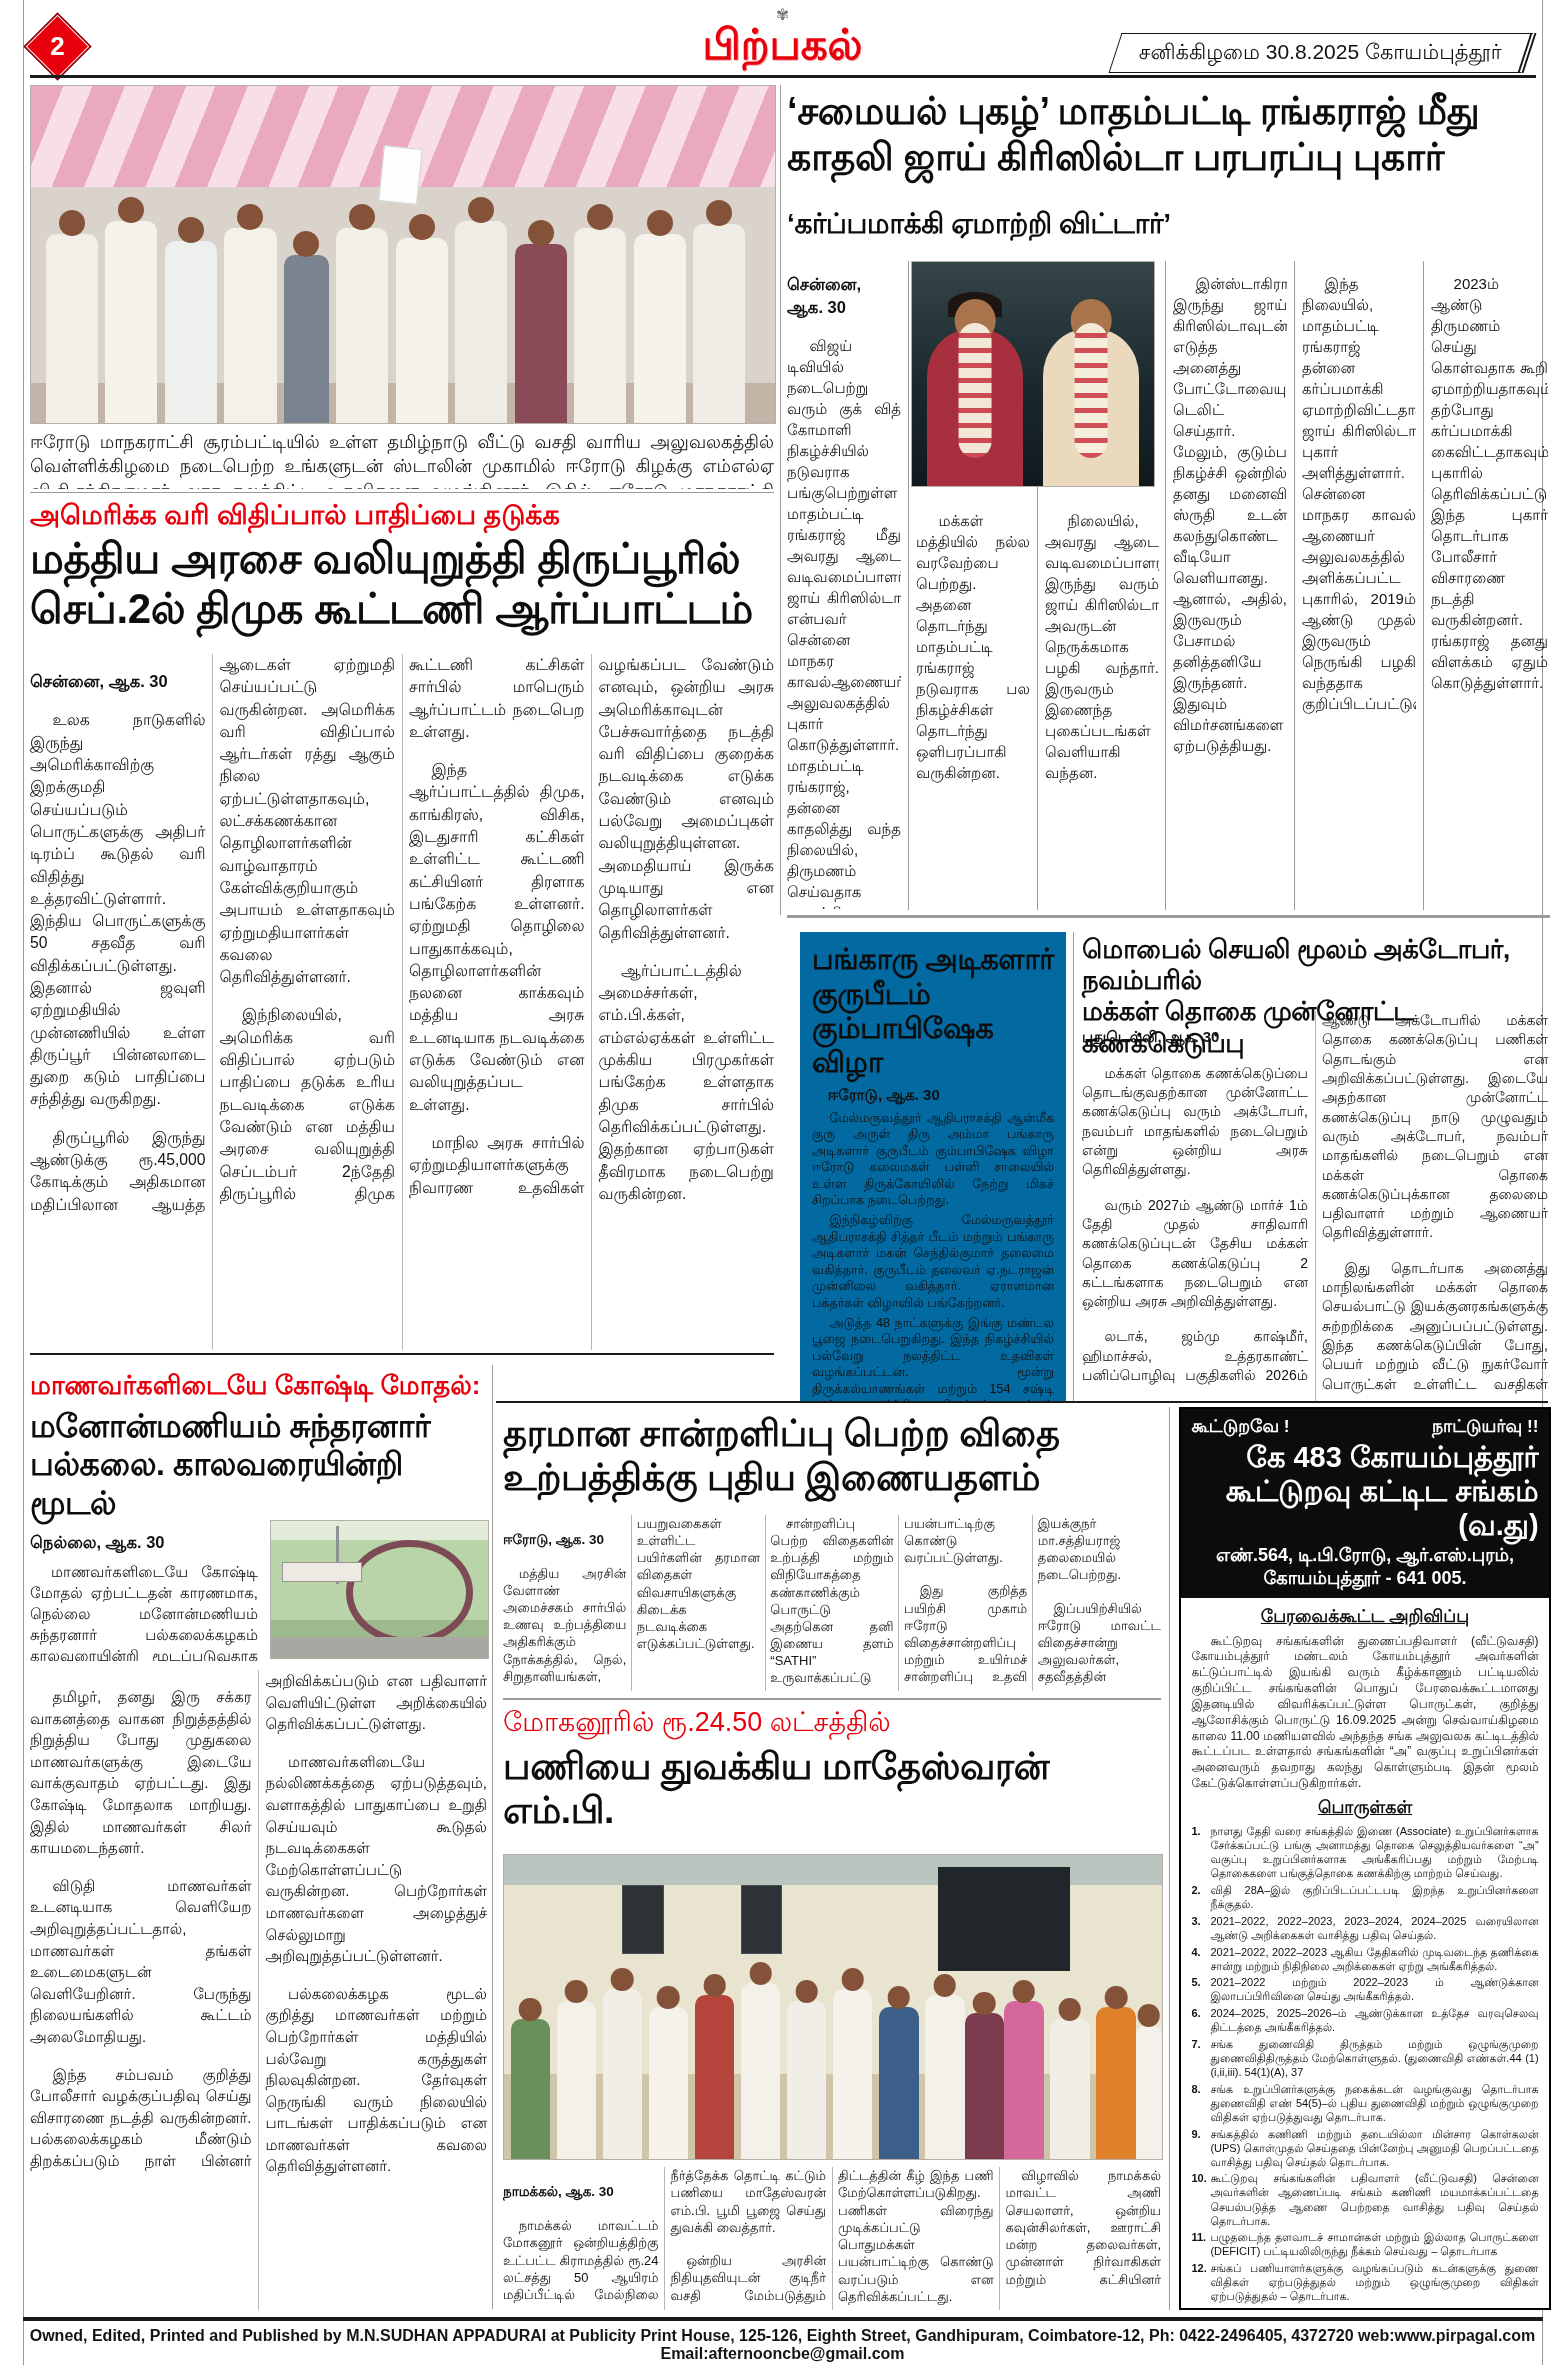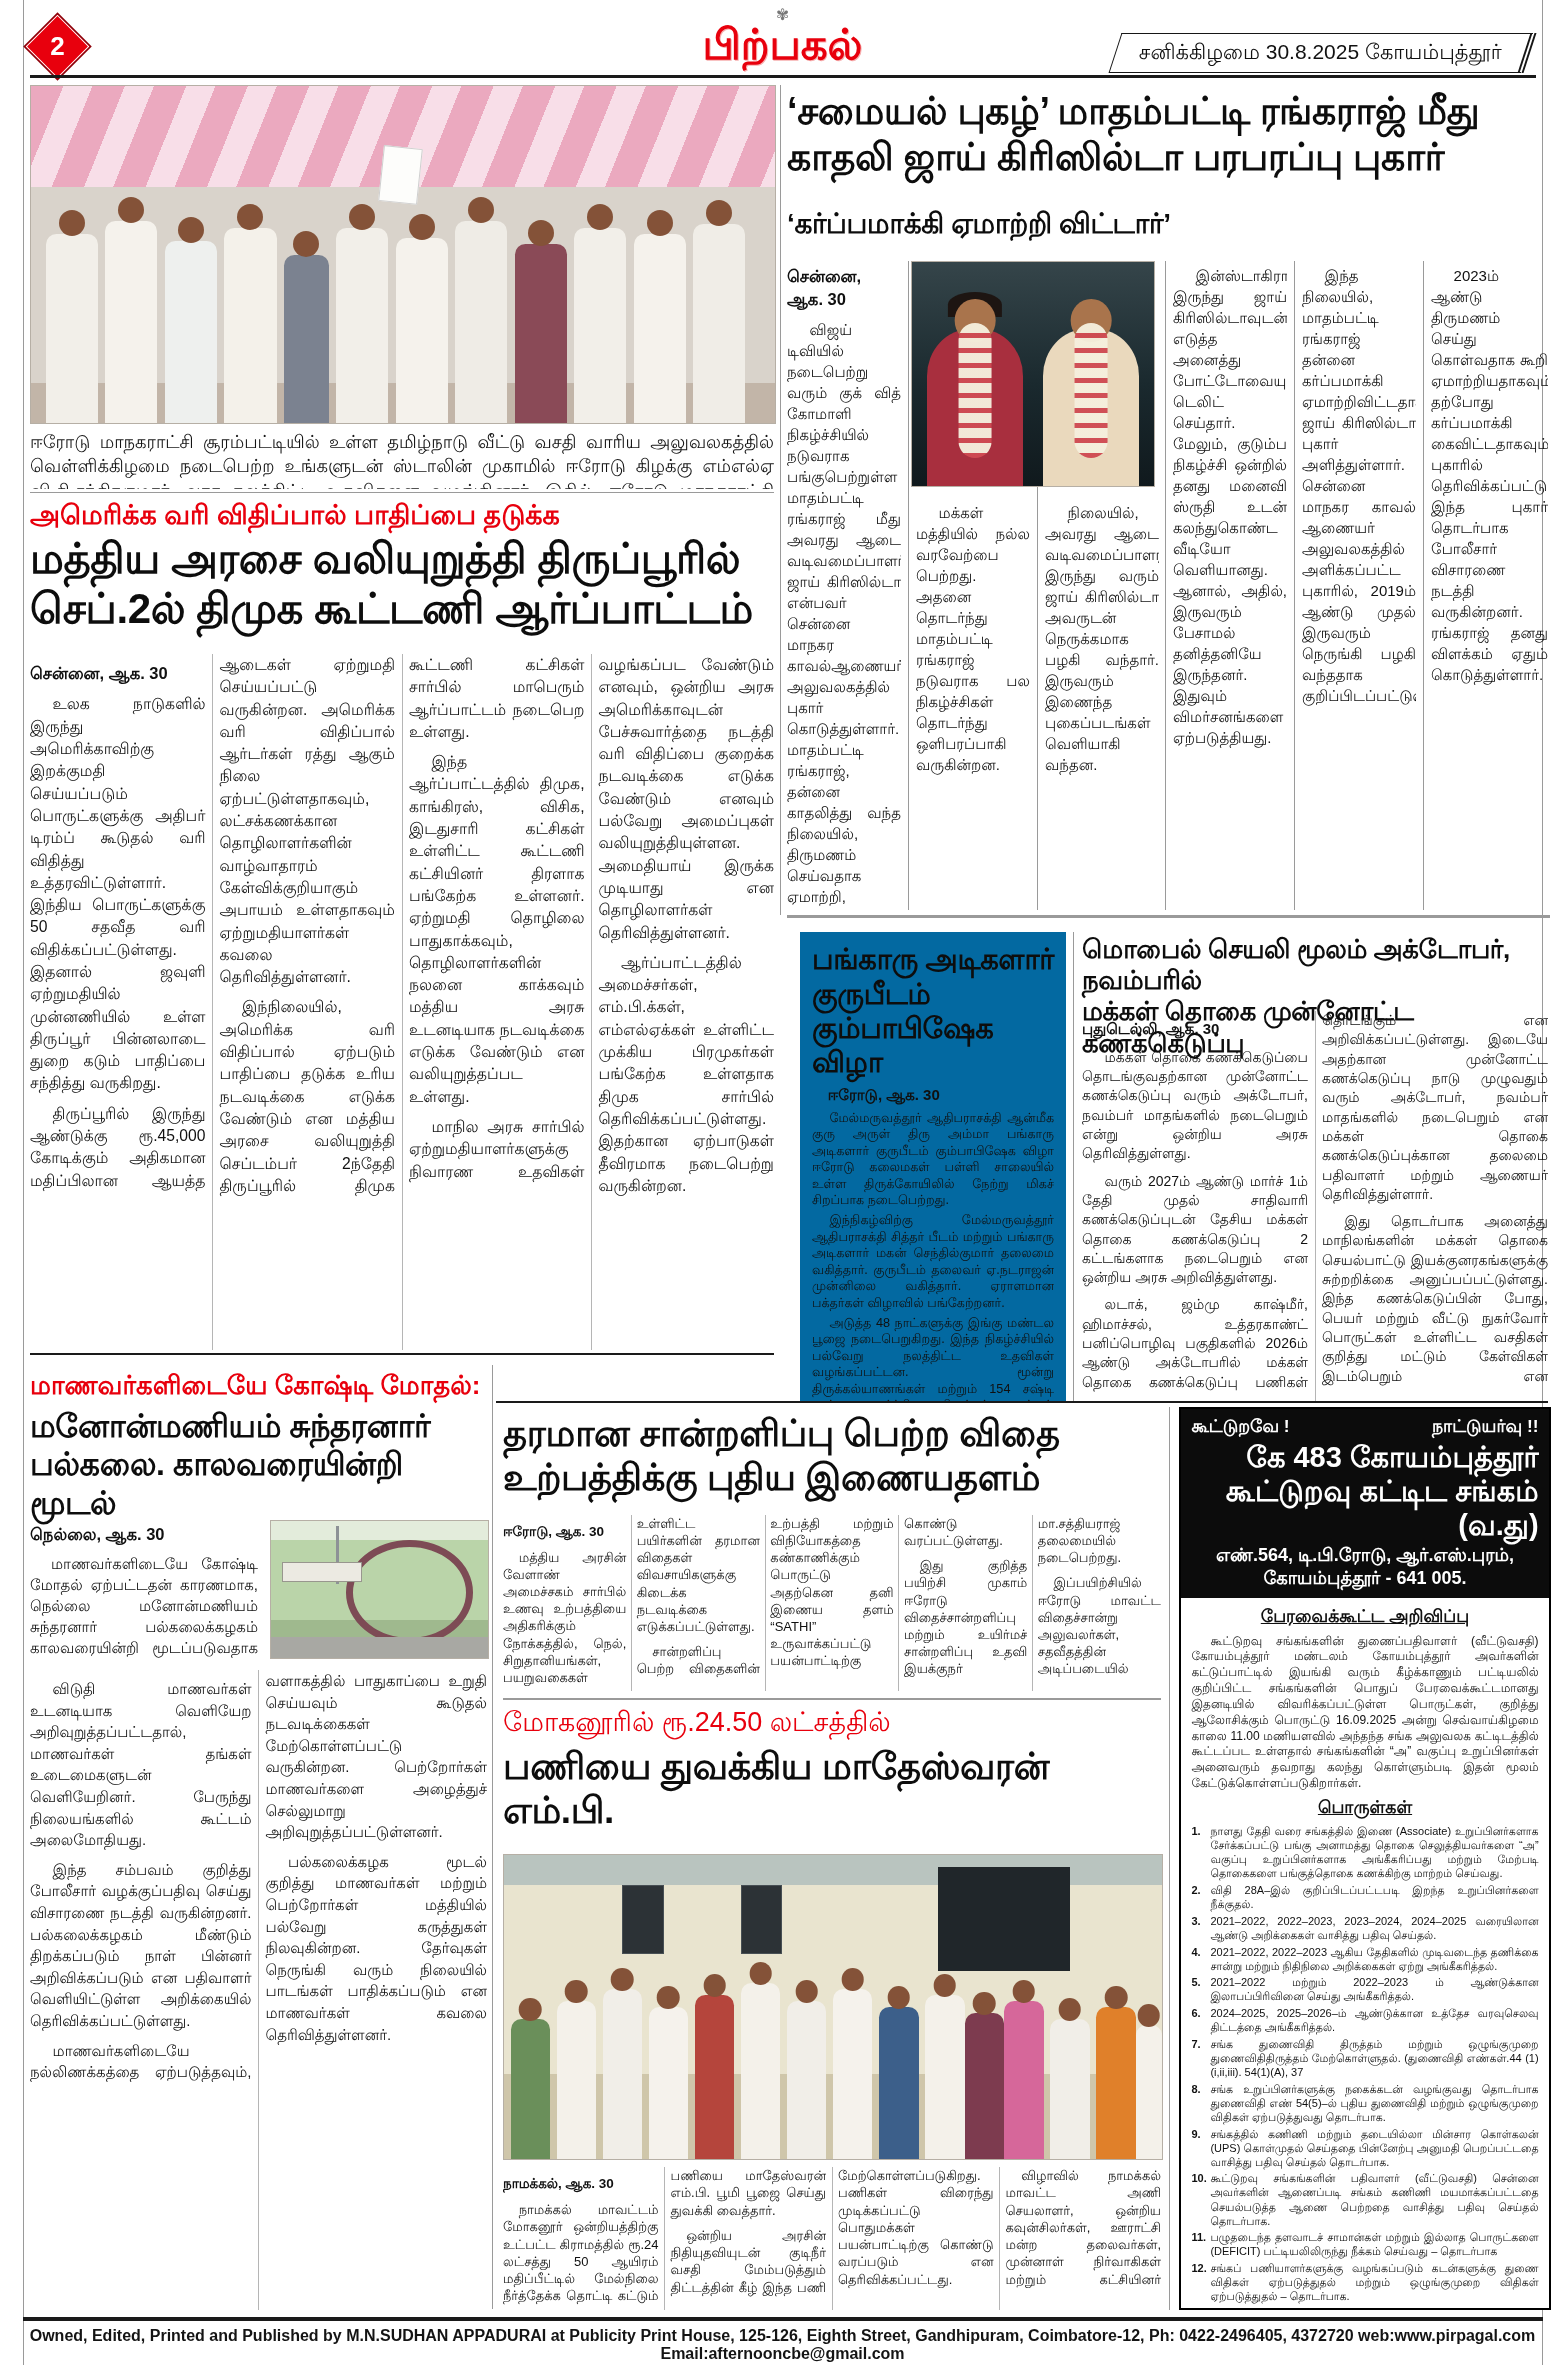--- a/index.html
+++ b/index.html
@@ -19,21 +19,21 @@
   .masthead .title{font-size:42px;font-weight:bold;color:#e8000d;line-height:1.05;
            text-shadow:0.9px 0.9px 0 #f6b1b1;}
   .datebox{position:absolute;right:35px;top:33px;height:38px;border:1.7px solid #161616;
            border-right:6px double #161616;transform:skewX(-18deg);display:flex;align-items:center;
            padding:0 22.6px;background:#fff;}
   .datebox span{display:block;transform:skewX(18deg);font-size:21px;color:#111;}
   
   .kicker{color:#e8000d;font-weight:bold;line-height:1.1;}
   .headline{font-weight:bold;color:#0d0d0d;line-height:1.2;letter-spacing:-0.4px;}
   .dateline{font-weight:bold;font-size:16.5px;margin:0 0 3.5px 21px;}
-  .flow p{margin:8px 0 7px;text-align:justify;text-indent:22.6px;}
+  .flow p{margin:16px 0 7px;text-align:justify;text-indent:22.6px;}
   .flow{text-align:justify;}
   .caption{font-size:18px;line-height:1.35;text-align:justify;text-align-last:center;color:#141414;}
   
   .photo{position:absolute;border:0.9px solid #b6afa5;overflow:hidden;}
   .fig{position:absolute;bottom:0;border-radius:10.4px 10.4px 0 0;}
   .fig::before{content:"";position:absolute;left:50%;transform:translateX(-50%);
         top:calc(var(--hs,24px) * -0.92);width:var(--hs,24px);height:var(--hs,24px);
         border-radius:50%;background:var(--skin,#845238);}
   .photo-camp{background:
      linear-gradient(180deg, rgba(0,0,0,0) 0 30%, #d9d3cb 30% 88%, #c2b5a8 88%),
@@ -215,20 +215,21 @@
     <p class="dateline" style="margin-left:0;text-indent:0;">நெல்லை, ஆக. 30</p>
     <p style="margin:0;text-indent:21px;">மாணவர்களிடையே கோஷ்டி மோதல் ஏற்பட்டதன் காரணமாக, நெல்லை மனோன்மணியம் சுந்தரனார் பல்கலைக்கழகம் காலவரையின்றி மூடப்படுவதாக நிர்வாகம் அறிவித்துள்ளது.</p>
   </div>
   <div class="photo photo-gate" style="left:270px;top:1520px;width:217px;height:137px;">
     <div class="gate-pole"></div>
     <div class="gate-ring"></div>
     <div class="gate-sign"></div>
     <div class="gate-road"></div>
   </div>
   <div class="abs cols flow" style="left:30px;top:1670px;width:457px;height:640px;column-count:2;font-size:15px;line-height:1.44;">
+    <p>தமிழர், தனது இரு சக்கர வாகனத்தை வாகன நிறுத்தத்தில் நிறுத்திய போது முதுகலை மாணவர்களுக்கு இடையே வாக்குவாதம் ஏற்பட்டது. இது கோஷ்டி மோதலாக மாறியது. இதில் மாணவர்கள் சிலர் காயமடைந்தனர்.</p>
     <p>விடுதி மாணவர்கள் உடனடியாக வெளியேற அறிவுறுத்தப்பட்டதால், மாணவர்கள் தங்கள் உடைமைகளுடன் வெளியேறினர். பேருந்து நிலையங்களில் கூட்டம் அலைமோதியது.</p>
     <p>இந்த சம்பவம் குறித்து போலீசார் வழக்குப்பதிவு செய்து விசாரணை நடத்தி வருகின்றனர். பல்கலைக்கழகம் மீண்டும் திறக்கப்படும் நாள் பின்னர் அறிவிக்கப்படும் என பதிவாளர் வெளியிட்டுள்ள அறிக்கையில் தெரிவிக்கப்பட்டுள்ளது.</p>
     <p>மாணவர்களிடையே நல்லிணக்கத்தை ஏற்படுத்தவும், வளாகத்தில் பாதுகாப்பை உறுதி செய்யவும் கூடுதல் நடவடிக்கைகள் மேற்கொள்ளப்பட்டு வருகின்றன. பெற்றோர்கள் மாணவர்களை அழைத்துச் செல்லுமாறு அறிவுறுத்தப்பட்டுள்ளனர்.</p>
     <p>பல்கலைக்கழக மூடல் குறித்து மாணவர்கள் மற்றும் பெற்றோர்கள் மத்தியில் பல்வேறு கருத்துகள் நிலவுகின்றன. தேர்வுகள் நெருங்கி வரும் நிலையில் பாடங்கள் பாதிக்கப்படும் என மாணவர்கள் கவலை தெரிவித்துள்ளனர்.</p>
   </div>
 
   <div class="abs headline" style="left:503px;top:1412px;width:658px;font-size:37px;">
     <div>தரமான சான்றளிப்பு பெற்ற விதை</div>
     <div>உற்பத்திக்கு புதிய இணையதளம்</div>
   </div>

